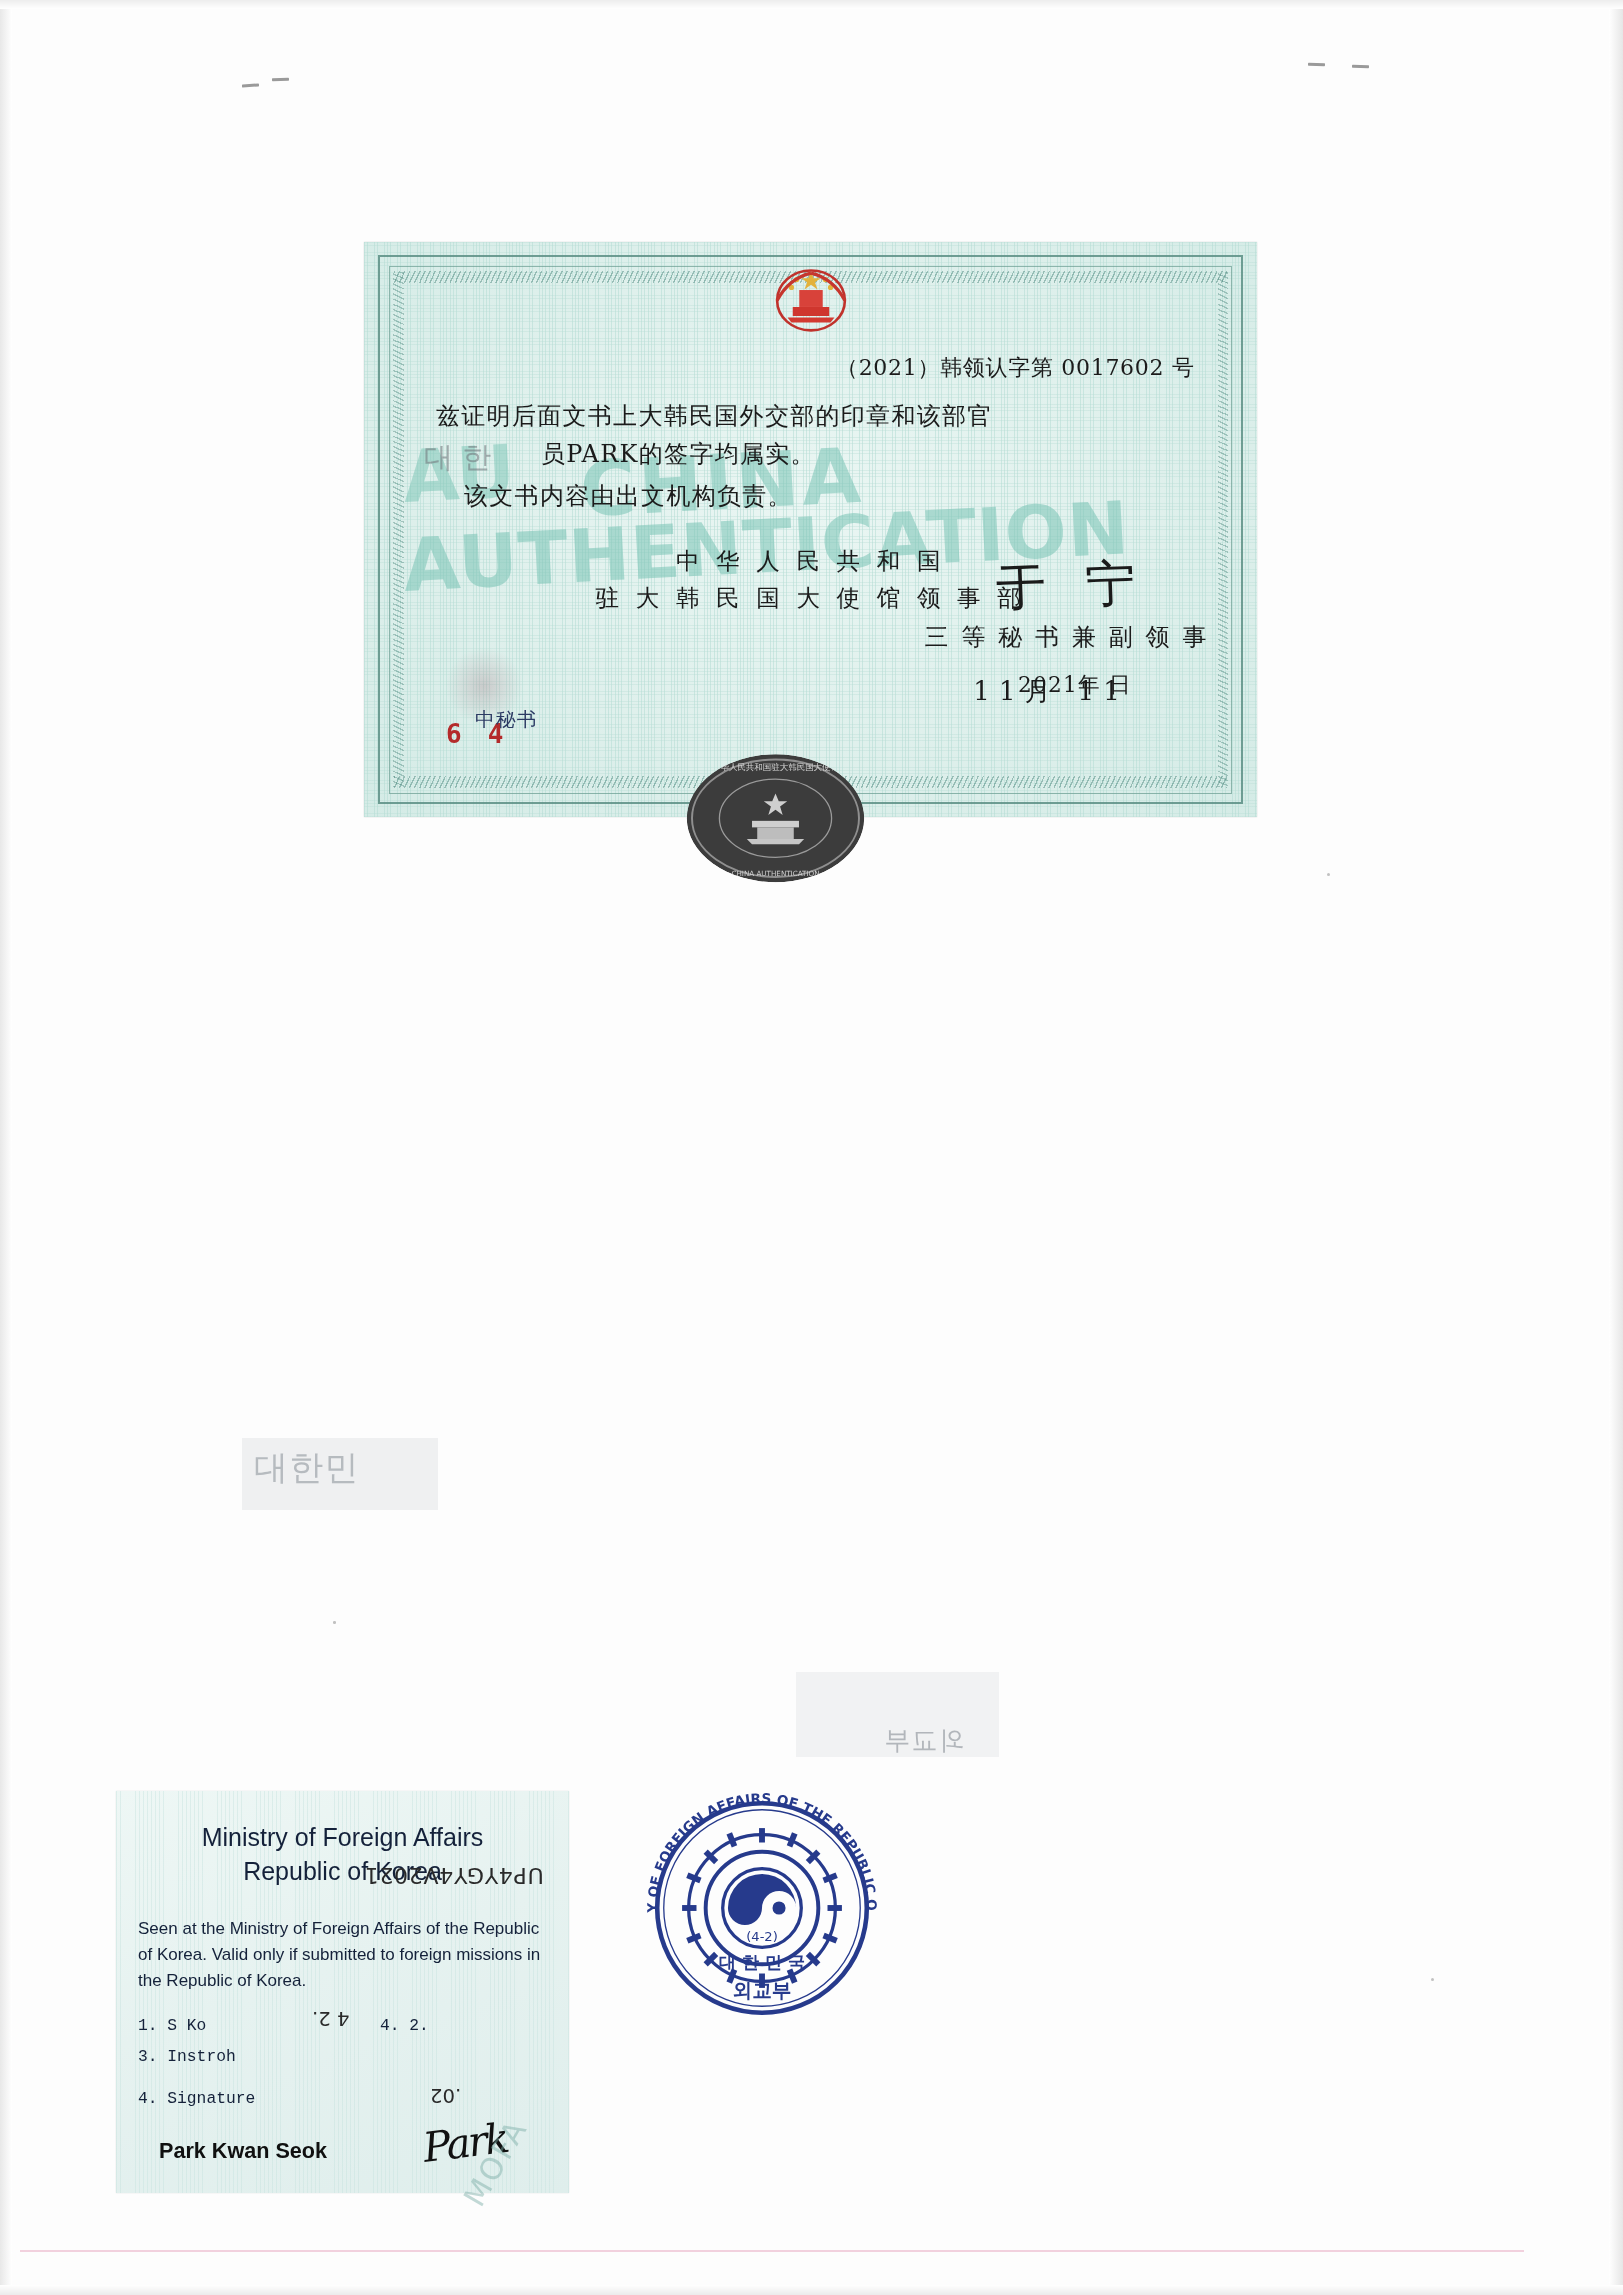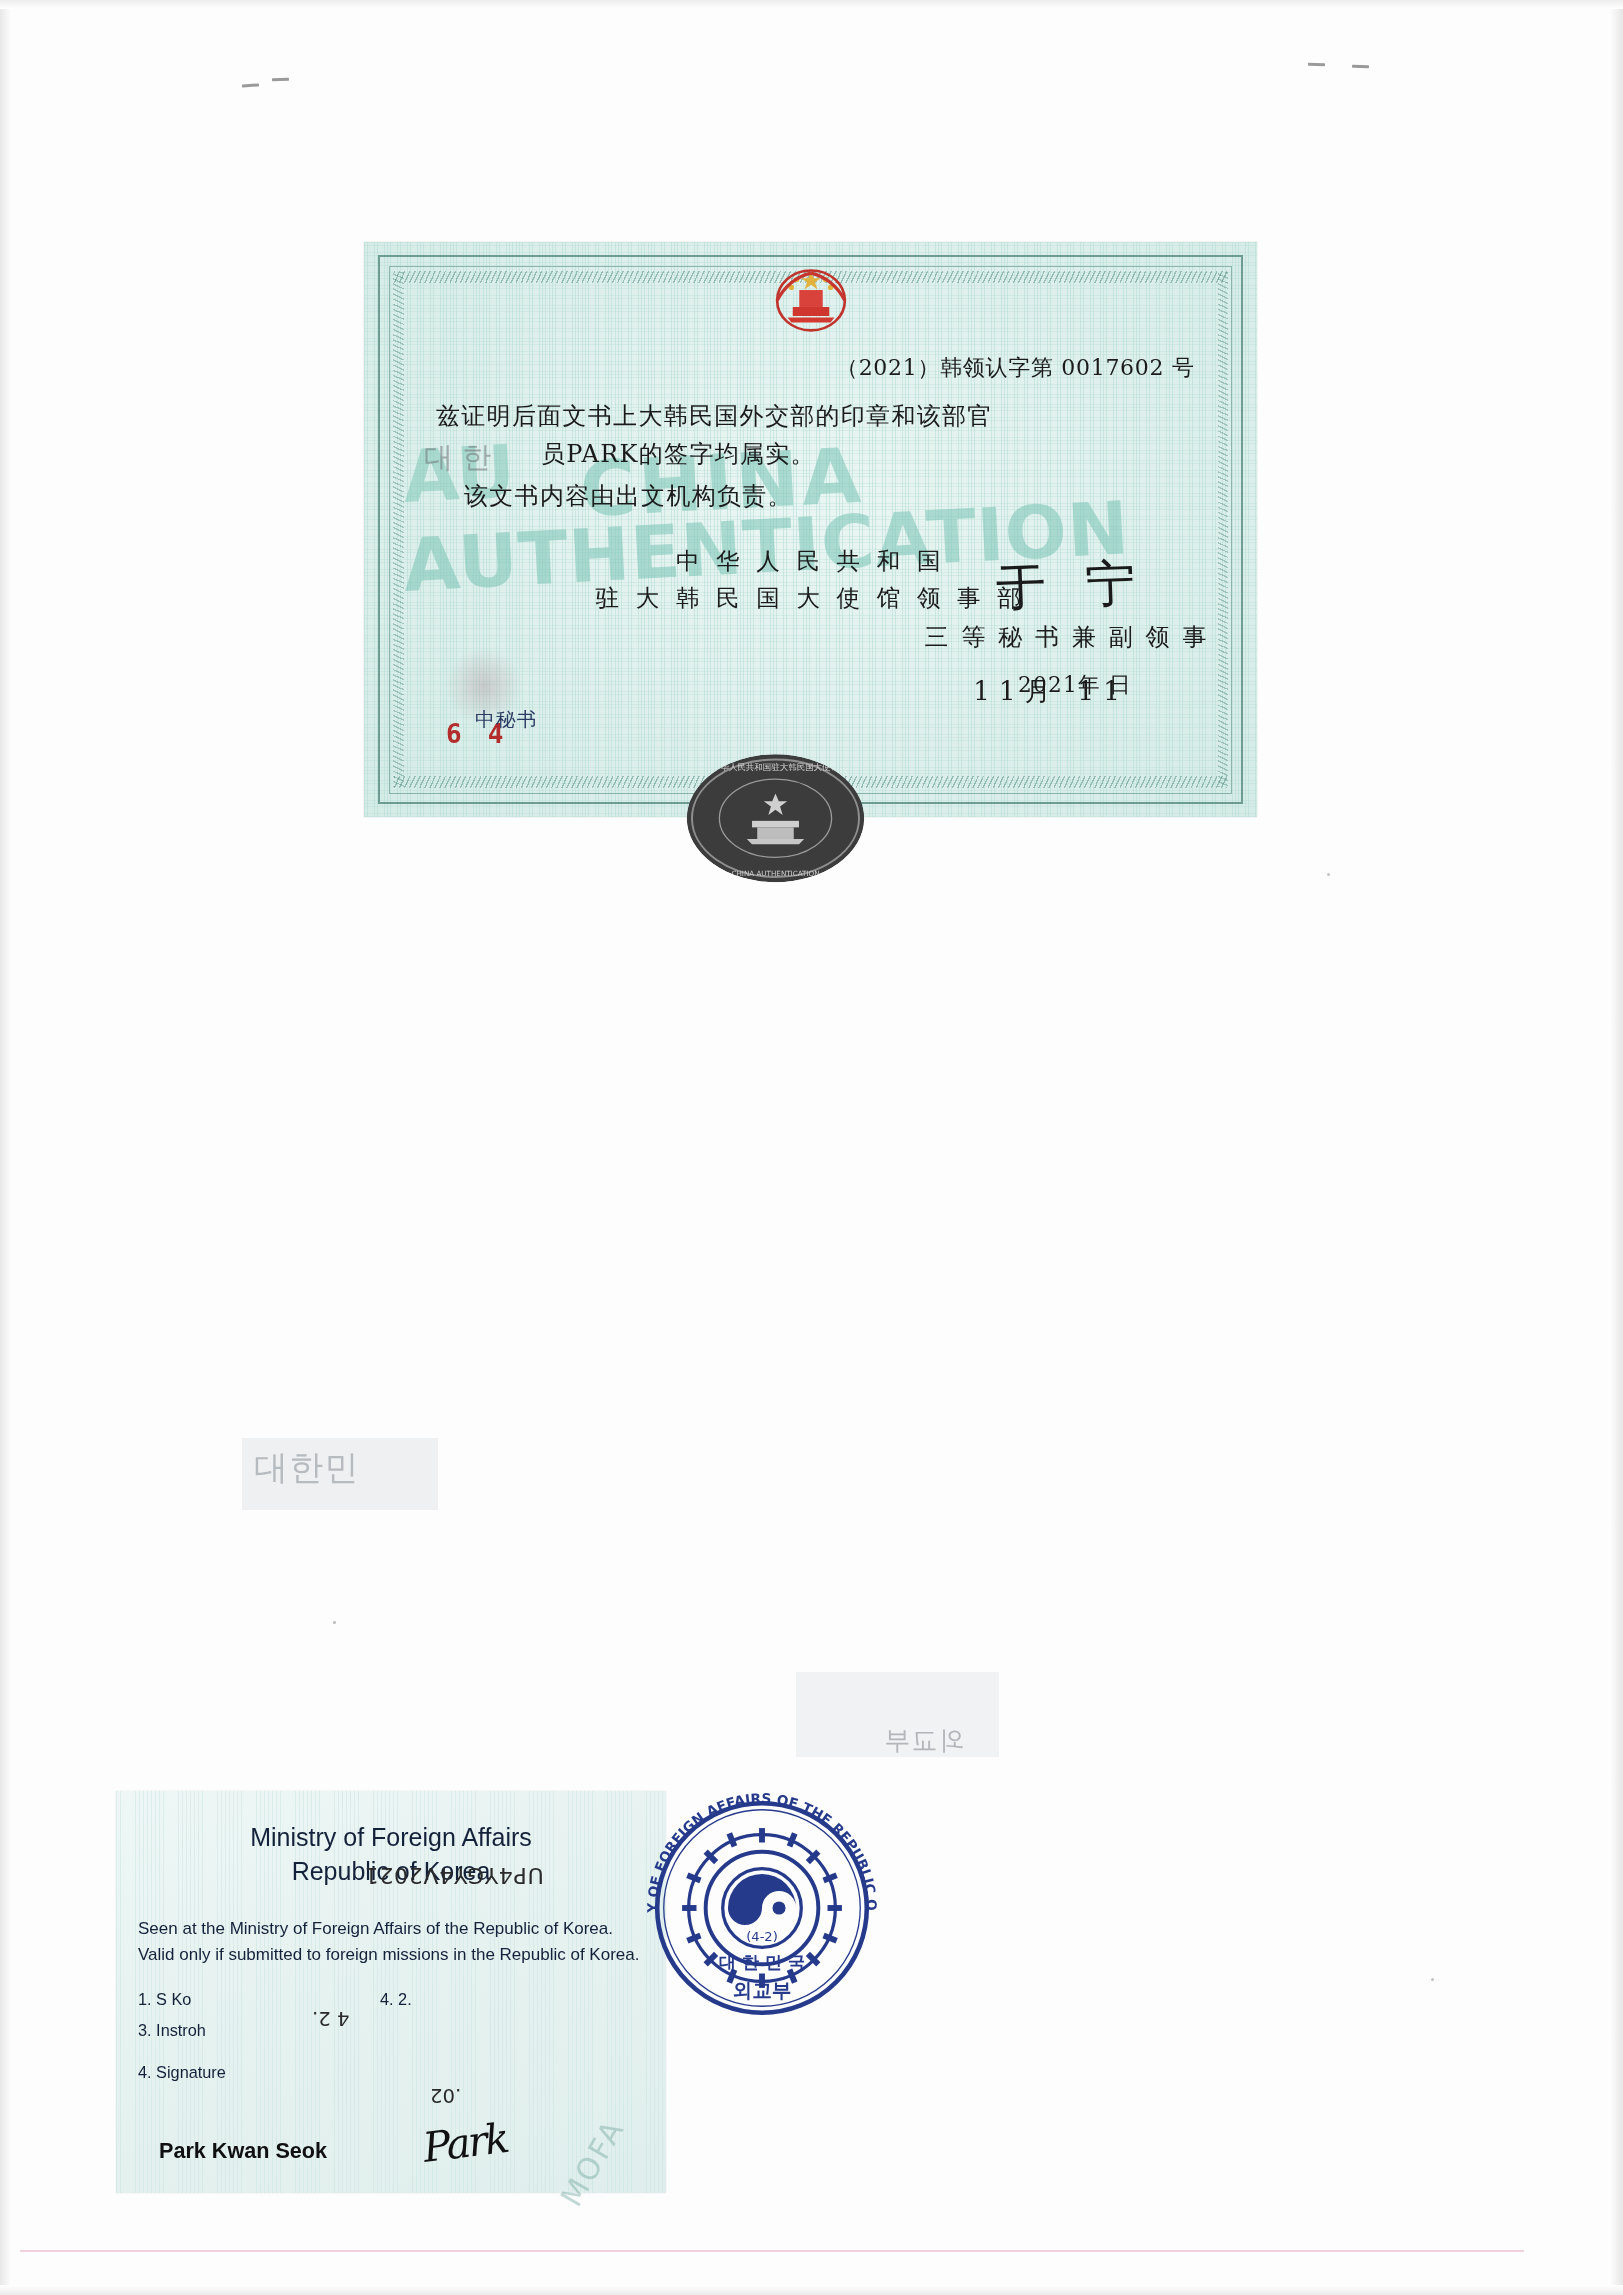--- a/index.html
+++ b/index.html
@@ -307,21 +307,21 @@
     position: absolute;
     background: rgba(120,120,120,.45);
     border-radius: 50%;
   }
 
   
   .mofa {
     position: absolute;
     left: 116px;
     top: 1791px;
-    width: 550px;
+    width: 453px;
     height: 402px;
     background:
       repeating-linear-gradient(90deg, rgba(198,226,222,0.45) 0 0.7px, rgba(255,255,255,0) 0.7px 3.9px),
       linear-gradient(160deg, #eef7f5 0%, #e6f2f0 45%, #dfeeec 100%);
     box-shadow: 0 0 1.3px rgba(0,0,0,.12);
   }
   .mofa-head {
     margin-top: 29px;
     text-align: center;
     font-family: "Liberation Sans", sans-serif;
@@ -331,21 +331,21 @@
   }
   .mofa-para {
     margin: 27.5px 22px 0 22px;
     font-family: "Liberation Sans", sans-serif;
     font-size: 17px;
     line-height: 26px;
     color: #14213a;
   }
   .mofa-fields {
     margin: 22px 22px 0 22px;
-    font-family: Liberation Sans, sans-serif;
+    font-family: Liberation Mono, monospace;
     font-size: 16.3px;
     color: #14213a;
     position: relative;
     height: 98px;
   }
   .f1 { position: absolute; left: 0;   top: 0; }
   .f2 { position: absolute; left: 242px; top: 0; }
   .f3 { position: absolute; left: 0;   top: 31px; }
   .f4 { position: absolute; left: 0;   top: 73px; }
   .mofa-name {

